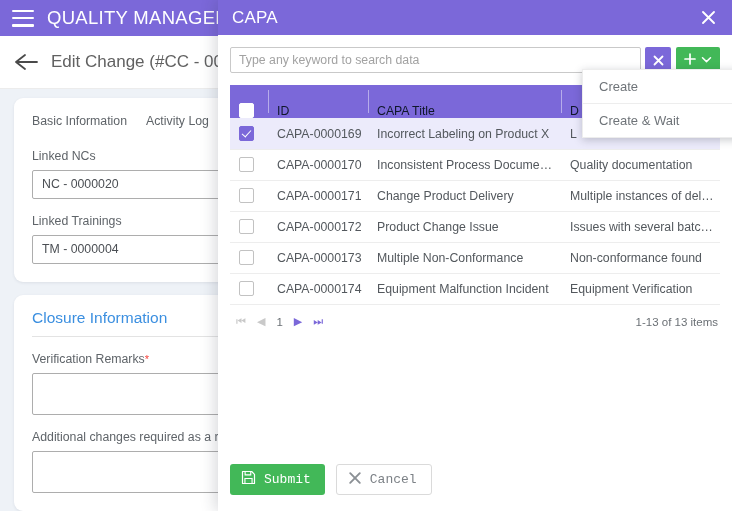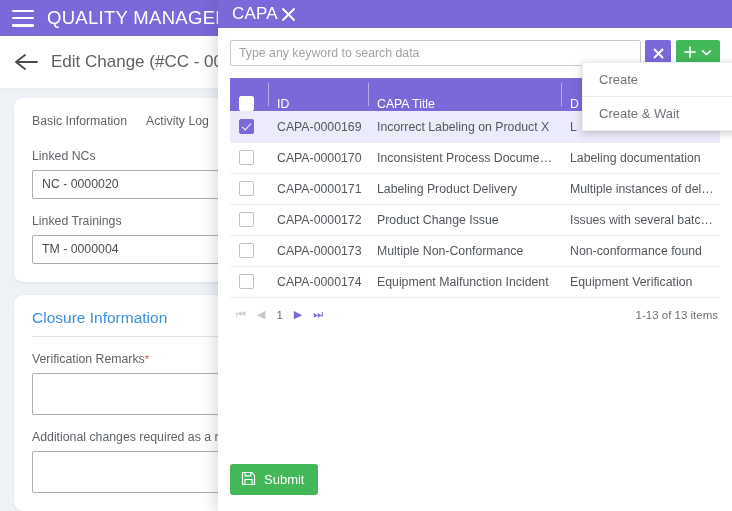--- a/index.html
+++ b/index.html
@@ -58,22 +58,22 @@
     width: 360px; height: 42px; border: 1px solid #adadad; border-radius: 2px; background: #fff;
   }
 
   
   .modal {
     position: absolute; left: 218px; top: 0px; width: 514px; height: 511px;
     background: #fff; box-shadow: -3px 0 14px rgba(40,45,60,.18);
     display: flex; flex-direction: column; overflow: hidden;
   }
   .modal-header {
-    height: 28px; background: #7b68d9; color: #fff;
-    display: flex; align-items: center; 
+    height: 35px; background: #7b68d9; color: #fff;
+    display: flex; align-items: center; justify-content: space-between;
     padding: 0 13px 0 14px; flex: none;
   }
   .modal-title { font-size: 17px; letter-spacing: .2px; }
   .modal-close { width: 22px; height: 22px; display: flex; align-items: center; justify-content: center; cursor: pointer; }
 
   .modal-body { flex: 1; position: relative; padding: 0 12px; overflow: visible; }
 
   .search-row { display: flex; align-items: center; margin-top: 12px; }
   .search-input {
     flex: 1; height: 26px; border: 1px solid #c9c9c9; border-radius: 2px;
@@ -98,21 +98,21 @@
   }
   .dropdown-item {
     padding: 9px 12px 9px 16px; font-size: 13px; color: #6f7479; cursor: pointer; white-space: nowrap;
   }
   .dropdown-item + .dropdown-item { border-top: 1px solid #ededed; }
 
   
   .table-wrap { margin-top: 12px; position: relative; }
   table.grid { width: 100%; border-collapse: collapse; table-layout: fixed; }
   table.grid thead th {
-    background: #7b68d9; color: #ffffff; font-weight: normal; font-size: 12.3px;
+    background: #7b68d9; color: #0f172a; font-weight: normal; font-size: 12.3px;
     text-align: left; height: 25px; padding: 18px 0 0 9px; position: relative;
   }
   table.grid thead th + th::before {
     content: ""; position: absolute; left: 0; top: 5px; bottom: 5px; width: 1px; background: rgba(255,255,255,.45);
   }
   .col-cb { width: 38px; }
   .col-id { width: 100px; }
   .col-title { width: 193px; }
   .col-desc { width: auto; }
 
@@ -143,20 +143,21 @@
   .pager-left { display: flex; align-items: center; gap: 11px; }
   .pg-ico { font-size: 11px; line-height: 1; cursor: pointer; }
   .pg-ico.disabled { color: #c9c9c9; cursor: default; }
   .pg-ico.enabled { color: #7b68d9; }
   .pg-num { font-size: 11.5px; color: #6b7075; cursor: pointer; }
 
   
   .modal-footer {
     flex: none; display: flex; align-items: flex-end; gap: 11px;
     padding: 0 12px 16px 12px;
+    font-family: Liberation Mono, monospace;
   }
   .btn-submit {
     background: #42b858; color: #fff; border: none; border-radius: 3px; height: 31px;
     display: flex; align-items: center; gap: 8px; padding: 0 14px 0 11px;
     font-size: 13px; cursor: pointer; font-family: inherit;
   }
   .btn-cancel {
     background: #fff; color: #7c8186; border: 1px solid #dadada; border-radius: 3px; height: 31px;
     display: flex; align-items: center; gap: 8px; padding: 0 14px 0 11px;
     font-size: 13px; cursor: pointer; font-family: inherit;
@@ -285,26 +286,26 @@
             <tr class="selected">
               <td><span class="cbox checked"></span></td>
               <td>CAPA-0000169</td>
               <td>Incorrect Labeling on Product X</td>
               <td>L</td>
             </tr>
             <tr>
               <td><span class="cbox"></span></td>
               <td>CAPA-0000170</td>
               <td>Inconsistent Process Documentation</td>
-              <td>Labeling documentation</td>
+              <td>Quality documentation</td>
             </tr>
             <tr>
               <td><span class="cbox"></span></td>
               <td>CAPA-0000171</td>
-              <td>Labeling Product Delivery</td>
+              <td>Change Product Delivery</td>
               <td>Multiple instances of delay</td>
             </tr>
             <tr>
               <td><span class="cbox"></span></td>
               <td>CAPA-0000172</td>
               <td>Product Change Issue</td>
               <td>Issues with several batches</td>
             </tr>
             <tr>
               <td><span class="cbox"></span></td>
@@ -339,17 +340,25 @@
       <button class="btn-submit">
         <span>
           <svg width="15" height="15" viewBox="0 0 16 16" aria-hidden="true">
             <path d="M1.6 1.6 H11.4 L14.4 4.6 V14.4 H1.6 Z" fill="none" stroke="#ffffff" stroke-width="1.3" stroke-linejoin="round"></path>
             <path d="M4.4 1.6 H10.4 V5.2 H4.4 Z" fill="none" stroke="#ffffff" stroke-width="1.2"></path>
             <path d="M4.2 9 H11.8 V14.4 H4.2 Z" fill="none" stroke="#ffffff" stroke-width="1.2"></path>
           </svg>
         </span>
         <span>Submit</span>
       </button>
+      <button class="btn-cancel">
+        <span>
+          <svg width="14" height="14" viewBox="0 0 14 14" aria-hidden="true">
+            <path d="M2.2 2.2 L11.8 11.8 M11.8 2.2 L2.2 11.8" stroke="#8b9095" stroke-width="1.9" stroke-linecap="round"></path>
+          </svg>
+        </span>
+        <span>Cancel</span>
+      </button>
     </div>
 
   </div>
 
 </div>
 
 </body></html>

